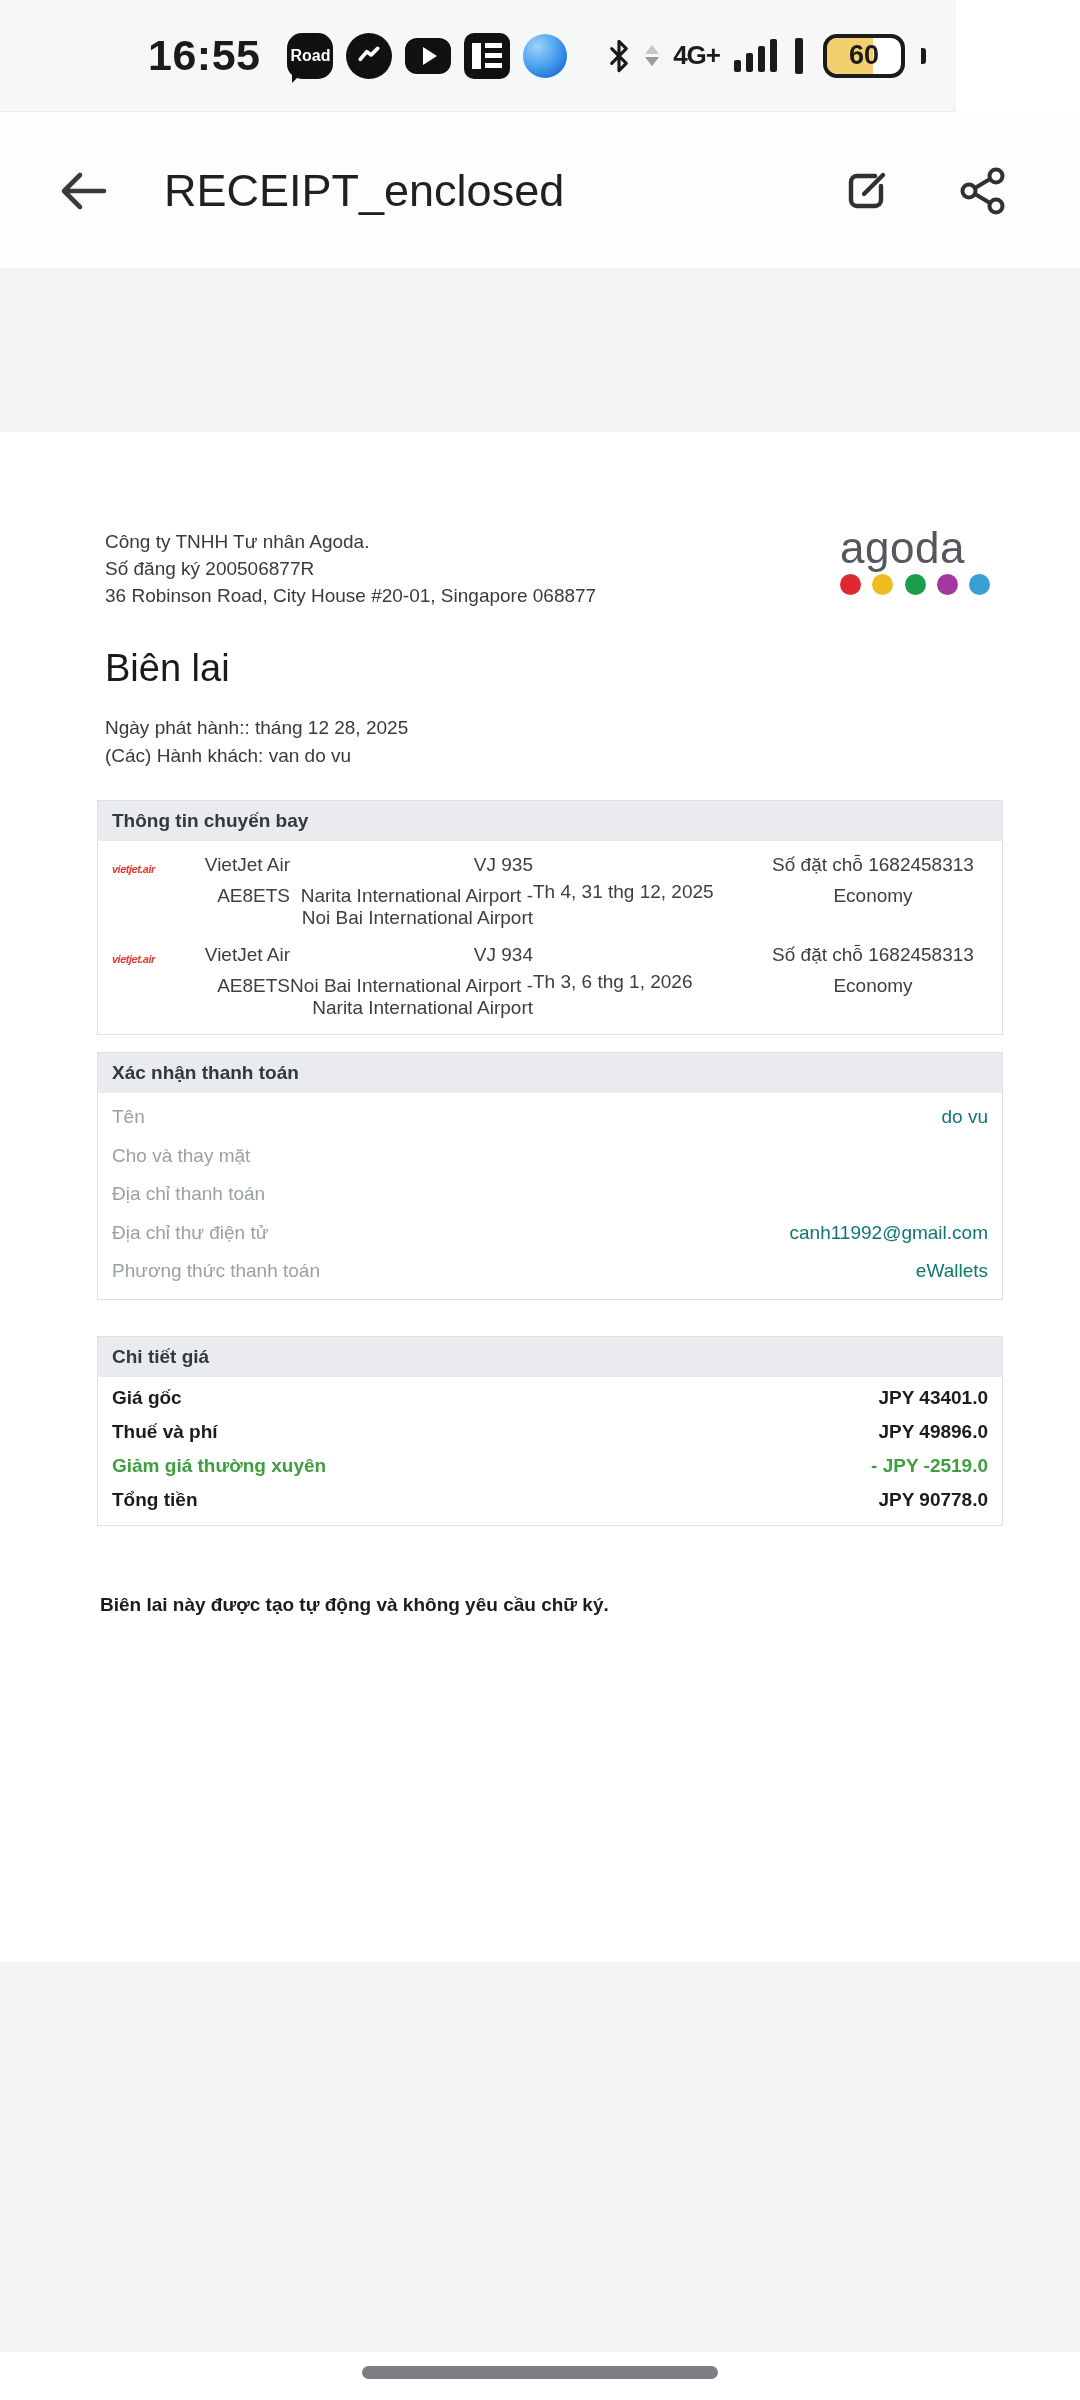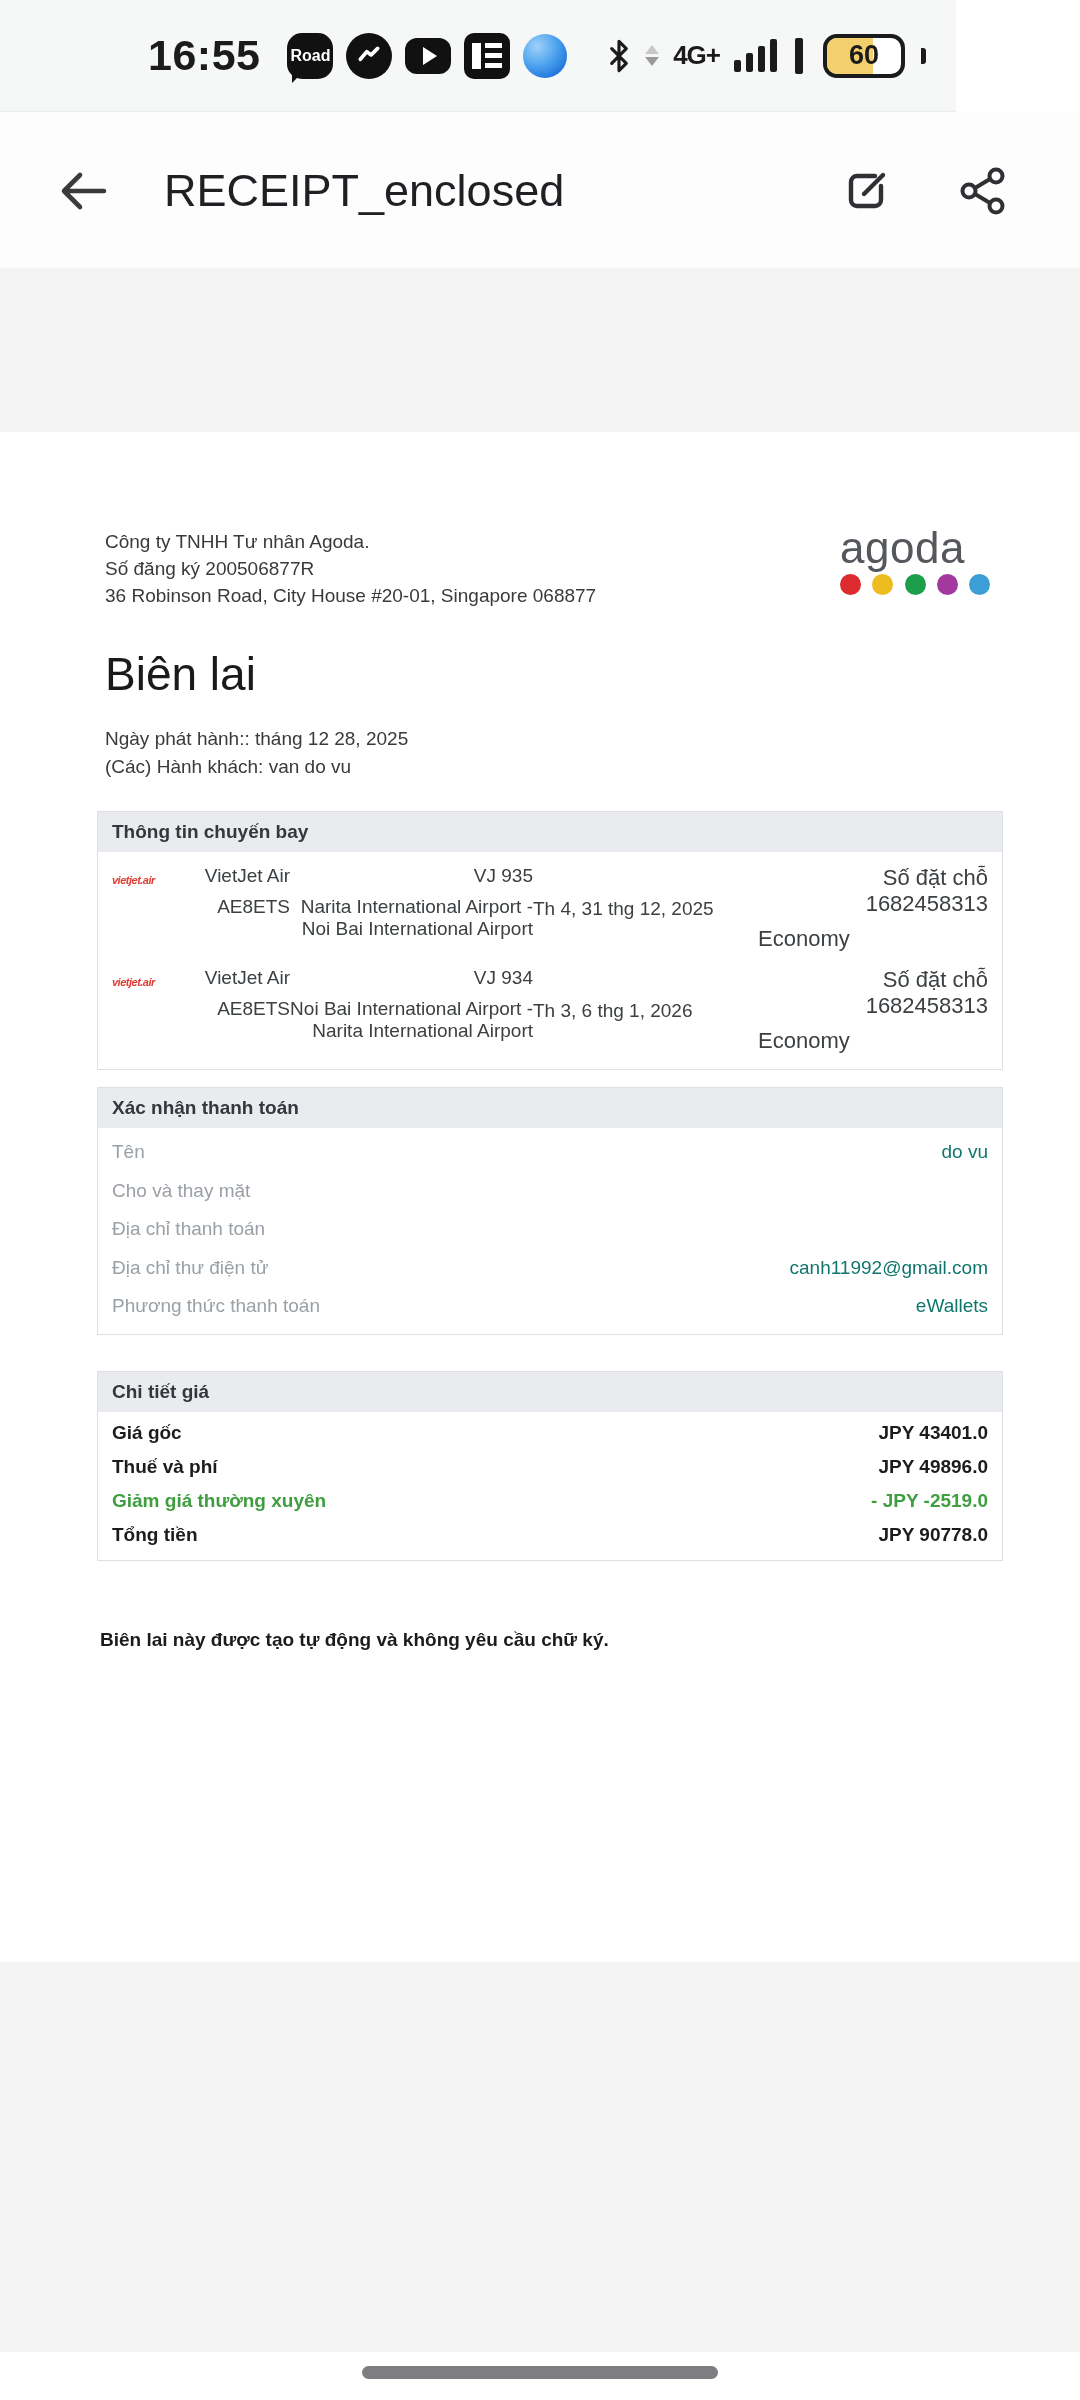--- a/index.html
+++ b/index.html
@@ -50,35 +50,35 @@
   .page { position:absolute; top:432px; left:0; width:1080px; height:1530px; background:#ffffff; }
   .page-inner { padding:96px 77px 0 97px; color:#3c4043; }
 
   .top-row { display:flex; justify-content:space-between; align-items:flex-start; }
   .company { font-size:19px; line-height:27px; color:#3a3a3a; padding-left:8px; }
   .agoda { display:flex; flex-direction:column; width:150px; margin-right:13px; }
   .agoda-word { font-size:44px; color:#54575b; letter-spacing:0.5px; line-height:40px; font-weight:400; }
   .agoda-dots { display:flex; justify-content:space-between; margin-top:6px; }
   .agoda-dots i { width:21px; height:21px; border-radius:50%; display:block; }
 
-  .doc-title { font-size:46px; font-weight:400; color:#1a1a1a; margin-top:38px; padding-left:8px; }
+  .doc-title { font-size:38px; font-weight:400; color:#1a1a1a; margin-top:38px; padding-left:8px; }
   .issue-block { margin-top:24px; font-size:19px; line-height:28px; color:#3a3a3a; padding-left:8px; }
 
   .section { border:1px solid #dcdfe3; margin-top:30px; background:#fff; }
   .section-header { background:#e9ebee; font-size:19px; font-weight:bold; color:#33383d; padding:9px 14px; }
 
   
   .flight { display:flex; padding:13px 14px 15px 14px; }
   .f-logo { width:52px; padding-top:5px; }
   .vj-logo { font-size:11px; font-style:italic; font-weight:bold; color:#e03c31; letter-spacing:-0.5px; }
   .f-col { display:flex; flex-direction:column; gap:9px; font-size:19px;text-align:right; }
   .f-airline { width:126px; }
   .f-route { flex:1; }
   .f-date { width:225px; display:flex; align-items:center; font-size:19px; }
-  .f-right { width:230px; display:flex; flex-direction:column; gap:9px; align-items:flex-start; text-align:right; font-size:22px; }
+  .f-right { width:230px; display:flex; flex-direction:column; gap:9px; align-items:center; text-align:right; font-size:19px; }
   .flight + .flight { padding-top:0; }
 
   
   .kv-row { display:flex; justify-content:space-between; align-items:center; padding:0 14px; height:38.5px; font-size:19px; }
   .kv-label { color:#9aa0a6; }
   .kv-value { color:#0f766e; }
   .kv-table { padding:5px 0 8px 0; }
 
   .price-table { padding:4px 0 8px 0; }
   .price-row { display:flex; justify-content:space-between; align-items:center; padding:0 14px; height:34px; font-size:19px; font-weight:bold; color:#1c1c1c; }

